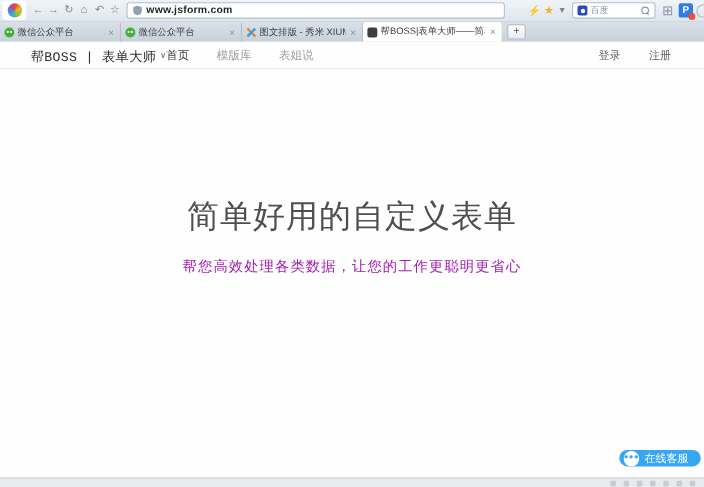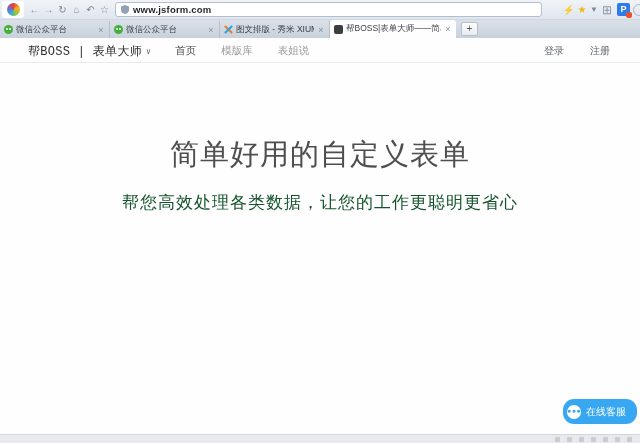--- a/index.html
+++ b/index.html
@@ -57,31 +57,31 @@
   .newtab { width:17px; height:14px; margin:0 0 2px 5px; background:linear-gradient(#fdfdfd,#e7ebf0);
             border:1px solid #b7c0ca; border-radius:2px; font-size:10px; line-height:12px; color:#555;
             text-align:center; cursor:pointer; flex:none; }
 
   
   .page { position:relative; height:396px; background:#fefefe; }
   .site-header { display:flex; align-items:center; height:25px; padding:2px 30px 0 28px;
                  border-bottom:1px solid #eaeaea;font-family:Liberation Mono, monospace; }
   .site-logo { font-size:12px; color:#2e2e2e; letter-spacing:.3px; cursor:pointer; display:flex; align-items:center; gap:4px; }
   .chev { font-size:8px; color:#666; }
-  .site-nav { display:flex; gap:25px; margin-left:24px; font-size:10.5px; }
+  .site-nav { display:flex; gap:25px; font-size:10.5px; }
   .nav-item { color:#9b9b9b; cursor:pointer; }
   .nav-item.current { color:#454545; }
   .auth { margin-left:auto; display:flex; gap:26px; font-size:10px; }
   .auth span { color:#5f6368; cursor:pointer; }
 
-  .hero { text-align:center; margin-top:72px; }
+  .hero { text-align:center; margin-top:114px; }
   .hero h1 { font-size:29px; font-weight:normal; color:#4e4e4e; letter-spacing:1px; }
-  .hero p { margin-top:16px; font-size:17px; color:#14532d; letter-spacing:1px; }
-
-  .support { position:absolute; right:3px; bottom:19px; height:25px; border:none; border-radius:11px;
+  .hero p { margin-top:16px; font-size:13px; color:#a21caf; letter-spacing:1px; }
+
+  .support { position:absolute; right:3px; bottom:19px; height:15px; border:none; border-radius:11px;
              background:#38a7f2; color:#fff; display:flex; align-items:center; gap:5px;
              padding:0 11px 0 4px; font-size:10px; cursor:pointer; font-family:Liberation Mono, monospace; }
   .chat-ic { width:14px; height:14px; border-radius:50%; background:#fff; display:flex;
              align-items:center; justify-content:center; color:#38a7f2; font-size:7px; letter-spacing:.5px;
              font-weight:bold; line-height:1; }
 
   
   .strip { position:absolute; left:0; bottom:0; width:640px; height:9px; background:#e8eaee;
            border-top:1px solid #d2d5da; display:flex; justify-content:flex-end; align-items:flex-start;
            gap:7px; padding:2px 8px 0 0; }
@@ -109,20 +109,25 @@
             <path d="M4 0 L8 1.5 V5 C8 7.2 6 8.5 4 9 C2 8.5 0 7.2 0 5 V1.5 Z" fill="#8fa3b8"></path>
           </svg>
       </span>
       <span class="url">www.jsform.com</span>
     </div>
 
     <span class="mini">⚡</span>
     <span class="mini star-yellow">★</span>
     <span class="mini caret">▼</span>
 
+    <div class="searchbox">
+      <span class="baidu-ic"></span>
+      <span class="search-word">百度</span>
+      <span class="mag"></span>
+    </div>
 
     <span class="grid-ic">⊞</span>
     <div class="p-ic">
       <span>P</span>
       <span class="p-badge"></span>
     </div>
     <span class="edge-cut"></span>
   </div>
 
   <div class="tabbar">

